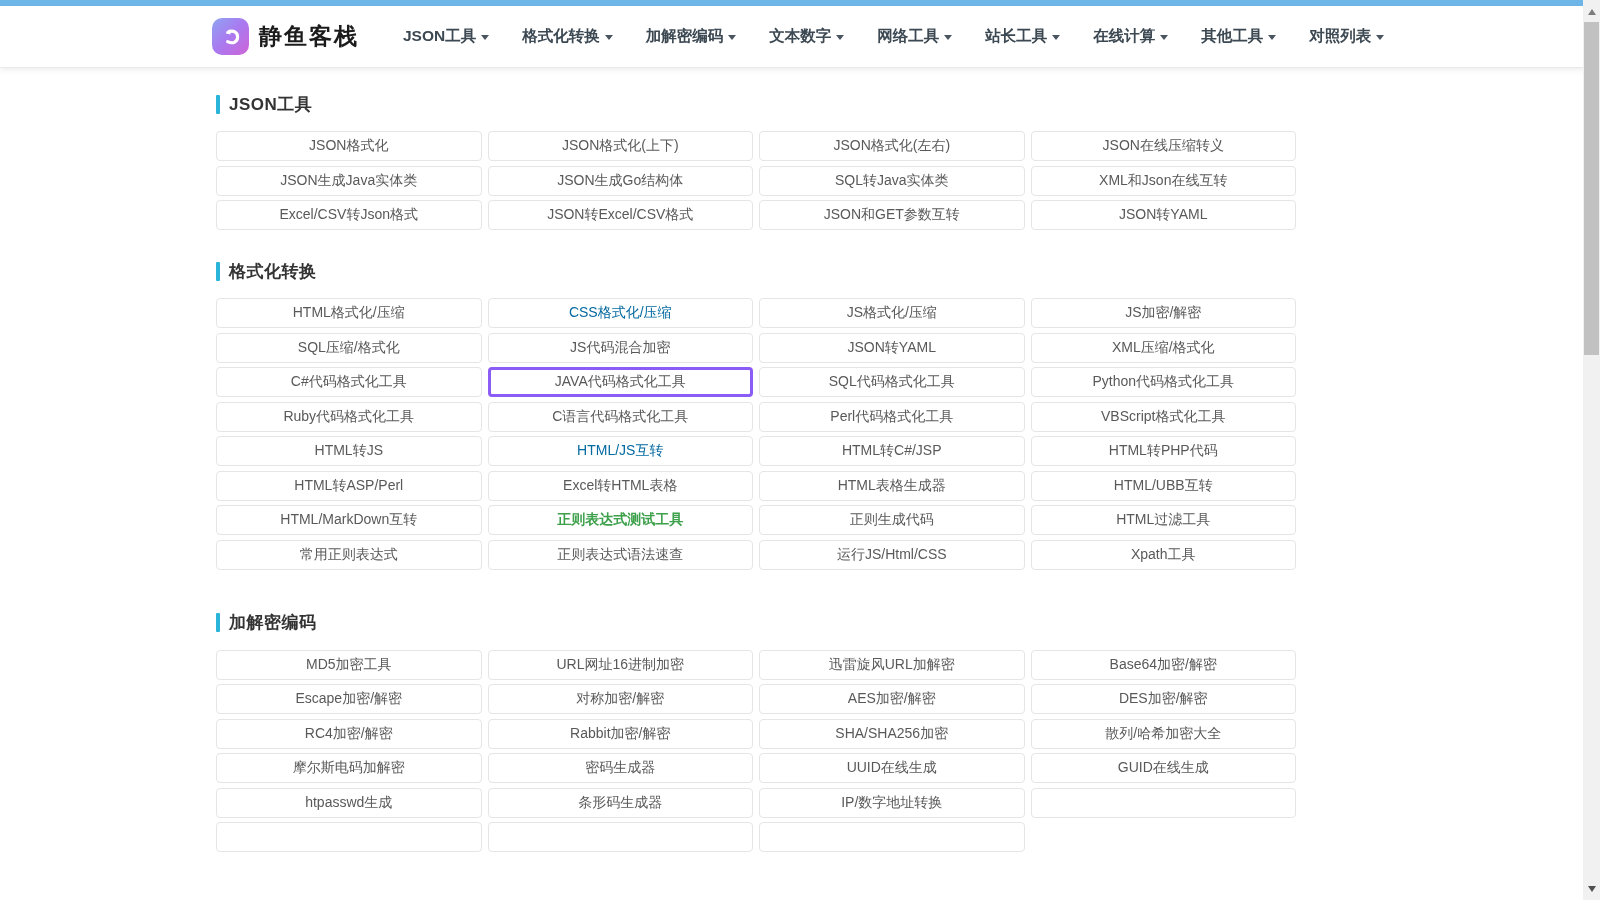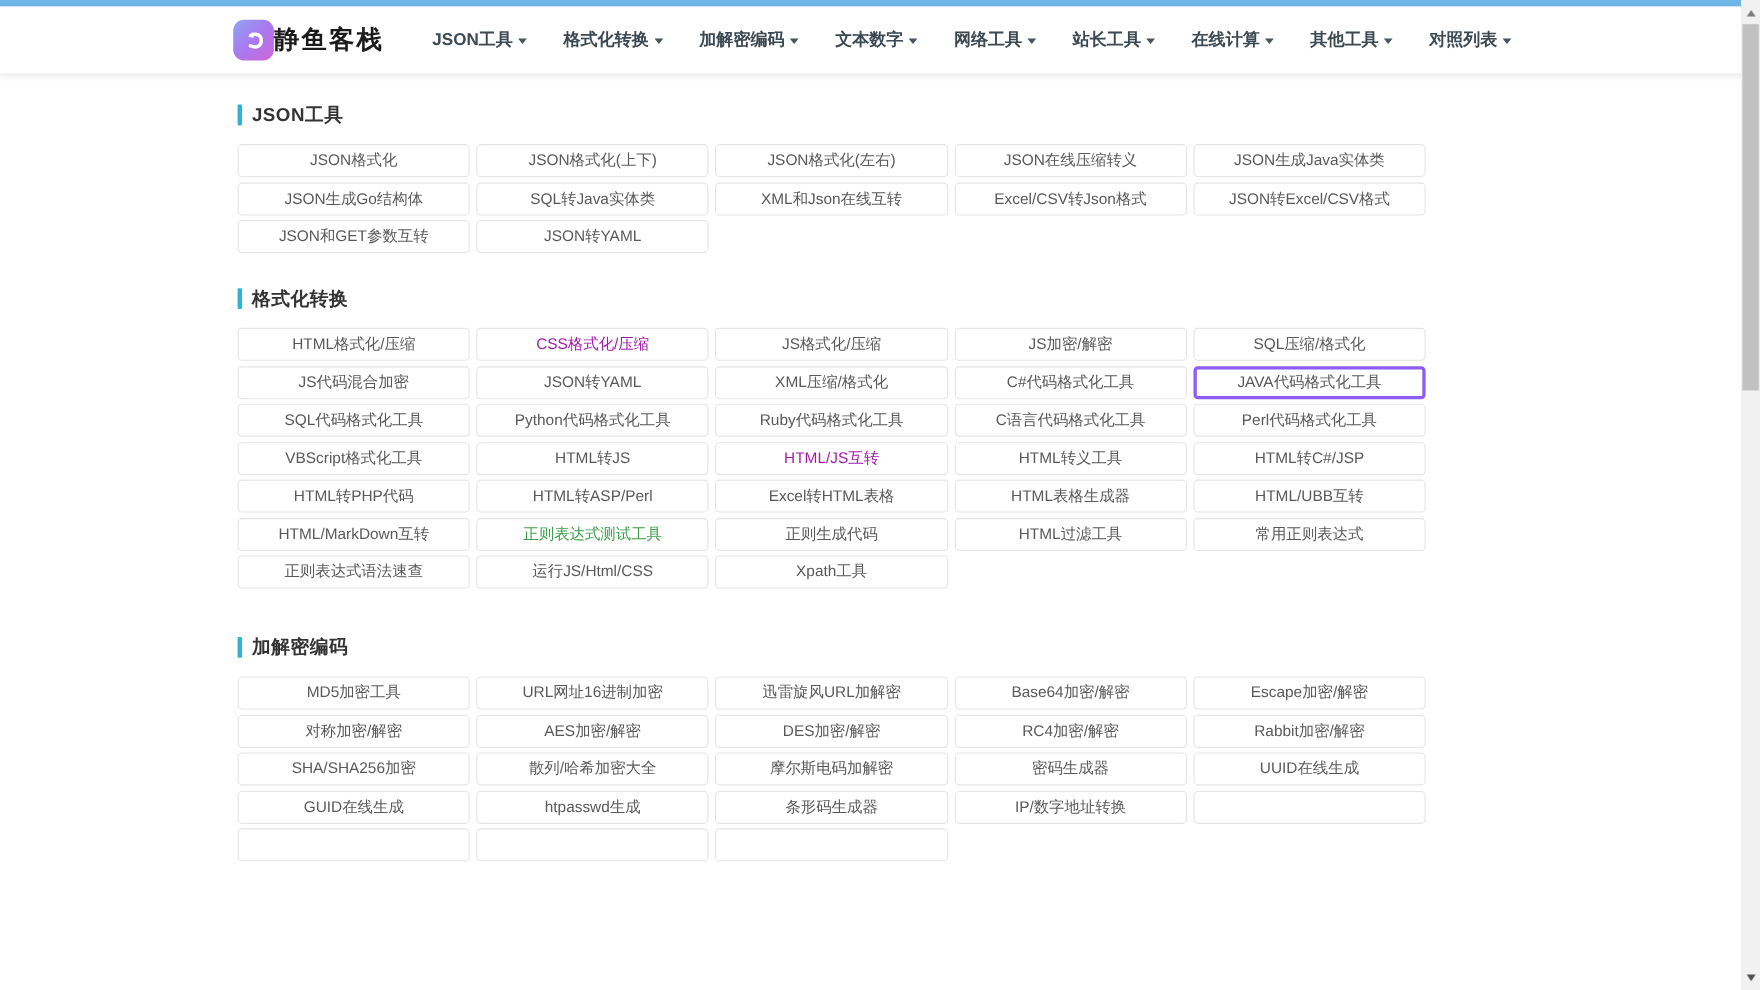--- a/index.html
+++ b/index.html
@@ -10,42 +10,42 @@
   .topbar { height:6px; width:100%; background:#6fb6e8; }
 
   
   .navbar { height:62px; width:100%; background:#ffffff; display:flex; align-items:center;
     padding-left:212px; border-bottom:1px solid #e9e9e9;
     box-shadow:0 2px 6px rgba(0,0,0,0.07); position:relative; z-index:5; }
   .brand { display:flex; align-items:center; cursor:pointer; }
   .brand-icon { width:37px; height:37px; border-radius:10px;
     background:linear-gradient(135deg,#8fa5f2 0%,#a97af0 48%,#cf64d8 100%);
     display:flex; align-items:center; justify-content:center; }
-  .brand-text { font-size:23px; font-weight:700; color:#1b1b1b; letter-spacing:2px; }
+  .brand-text { font-size:23px; font-weight:700; color:#1b1b1b; margin-left:10px; letter-spacing:2px; }
   .nav-menu { display:flex; align-items:center; margin-left:44px; }
   .nav-item { display:flex; align-items:center; margin-right:33px; cursor:pointer;
     font-size:15.5px; font-weight:700; color:#3c4852; white-space:nowrap; }
   .caret { width:0; height:0; border-left:4px solid transparent; border-right:4px solid transparent;
     border-top:5px solid #4a545e; margin-left:5px; margin-top:2px; }
 
   
   .main { width:1080px; margin-left:216px; }
   .section { }
   .section-1 { margin-top:25px; }
   .section-2 { margin-top:30px; }
   .section-3 { margin-top:42px; }
   .section-header { height:22px; display:flex; align-items:center; margin-bottom:16px; }
   .accent { width:4px; height:19px; background:#2ab4d9; border-radius:1px; margin-right:9px; }
   .section-title { font-size:17px; font-weight:700; color:#333333; letter-spacing:0.5px; }
-  .tool-grid { display:grid; grid-template-columns:repeat(5,1fr); column-gap:6px; row-gap:4.5px; }
+  .tool-grid { display:grid; grid-template-columns:repeat(4,1fr); column-gap:6px; row-gap:4.5px; }
   .tool-btn { height:30px; background:#ffffff; border:1px solid #e5e5e5; border-radius:4px;
     font-family:"Liberation Sans", sans-serif; font-size:14px; color:#595959;
     display:flex; align-items:center; justify-content:center; cursor:pointer; outline:none; }
-  .tool-btn.red { color:#a21caf; }
-  .tool-btn.green { color:#3da04b; }
+  .tool-btn.red { color:#0369a1; }
+  .tool-btn.green { color:#3da04b;font-weight:bold; }
   .tool-btn.active { border:3px solid #8b5cf6; }
 
   
   .scrollbar { position:fixed; top:0; right:0; width:17px; height:900px; background:#f1f1f1; z-index:20; }
   .sb-arrow { position:absolute; left:0; width:17px; height:17px; display:flex;
     align-items:center; justify-content:center; }
   .sb-arrow.up { top:3px; }
   .sb-arrow.down { bottom:3px; }
   .tri-up { width:0; height:0; border-left:4px solid transparent; border-right:4px solid transparent;
     border-bottom:6px solid #7d7d7d; }
@@ -146,21 +146,20 @@
         <button class="tool-btn">C#代码格式化工具</button>
         <button class="tool-btn active">JAVA代码格式化工具</button>
         <button class="tool-btn">SQL代码格式化工具</button>
         <button class="tool-btn">Python代码格式化工具</button>
         <button class="tool-btn">Ruby代码格式化工具</button>
         <button class="tool-btn">C语言代码格式化工具</button>
         <button class="tool-btn">Perl代码格式化工具</button>
         <button class="tool-btn">VBScript格式化工具</button>
         <button class="tool-btn">HTML转JS</button>
         <button class="tool-btn red">HTML/JS互转</button>
-        <button class="tool-btn">HTML转义工具</button>
         <button class="tool-btn">HTML转C#/JSP</button>
         <button class="tool-btn">HTML转PHP代码</button>
         <button class="tool-btn">HTML转ASP/Perl</button>
         <button class="tool-btn">Excel转HTML表格</button>
         <button class="tool-btn">HTML表格生成器</button>
         <button class="tool-btn">HTML/UBB互转</button>
         <button class="tool-btn">HTML/MarkDown互转</button>
         <button class="tool-btn green">正则表达式测试工具</button>
         <button class="tool-btn">正则生成代码</button>
         <button class="tool-btn">HTML过滤工具</button>

